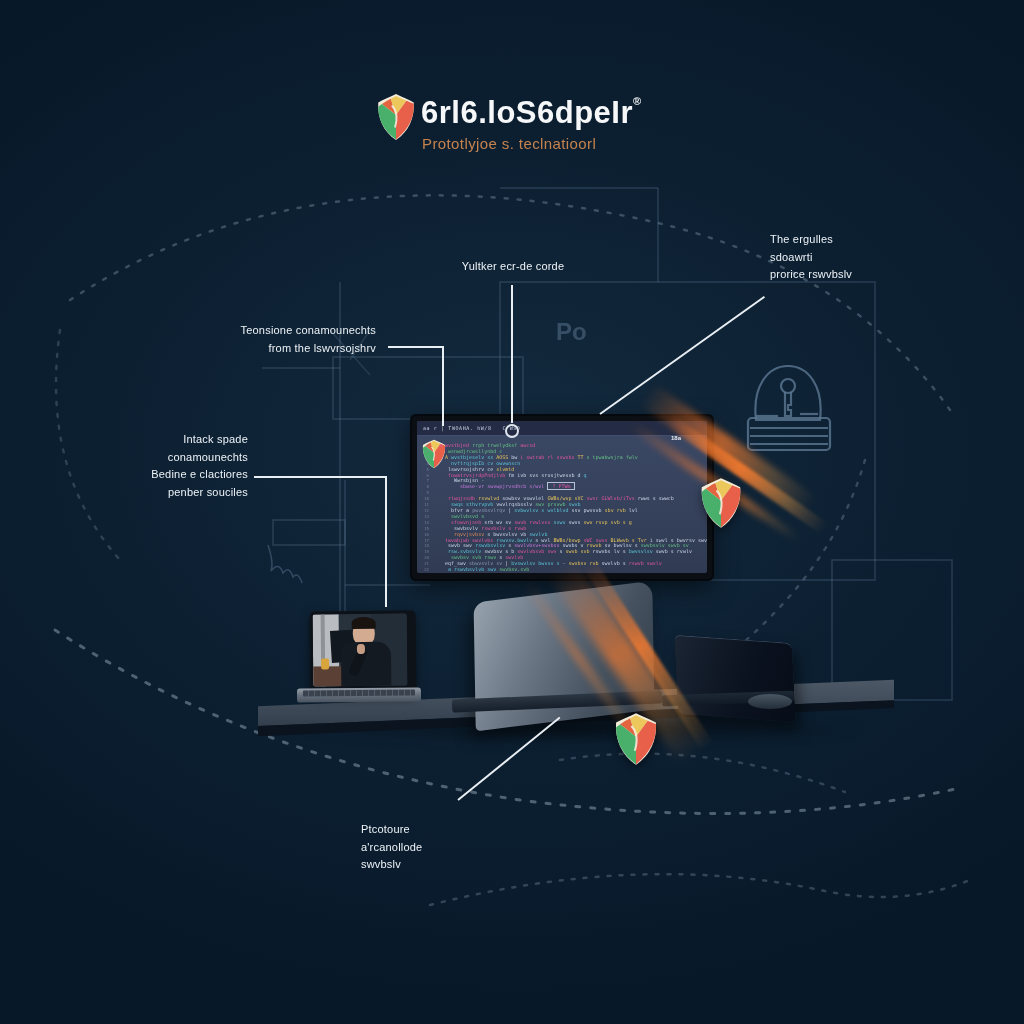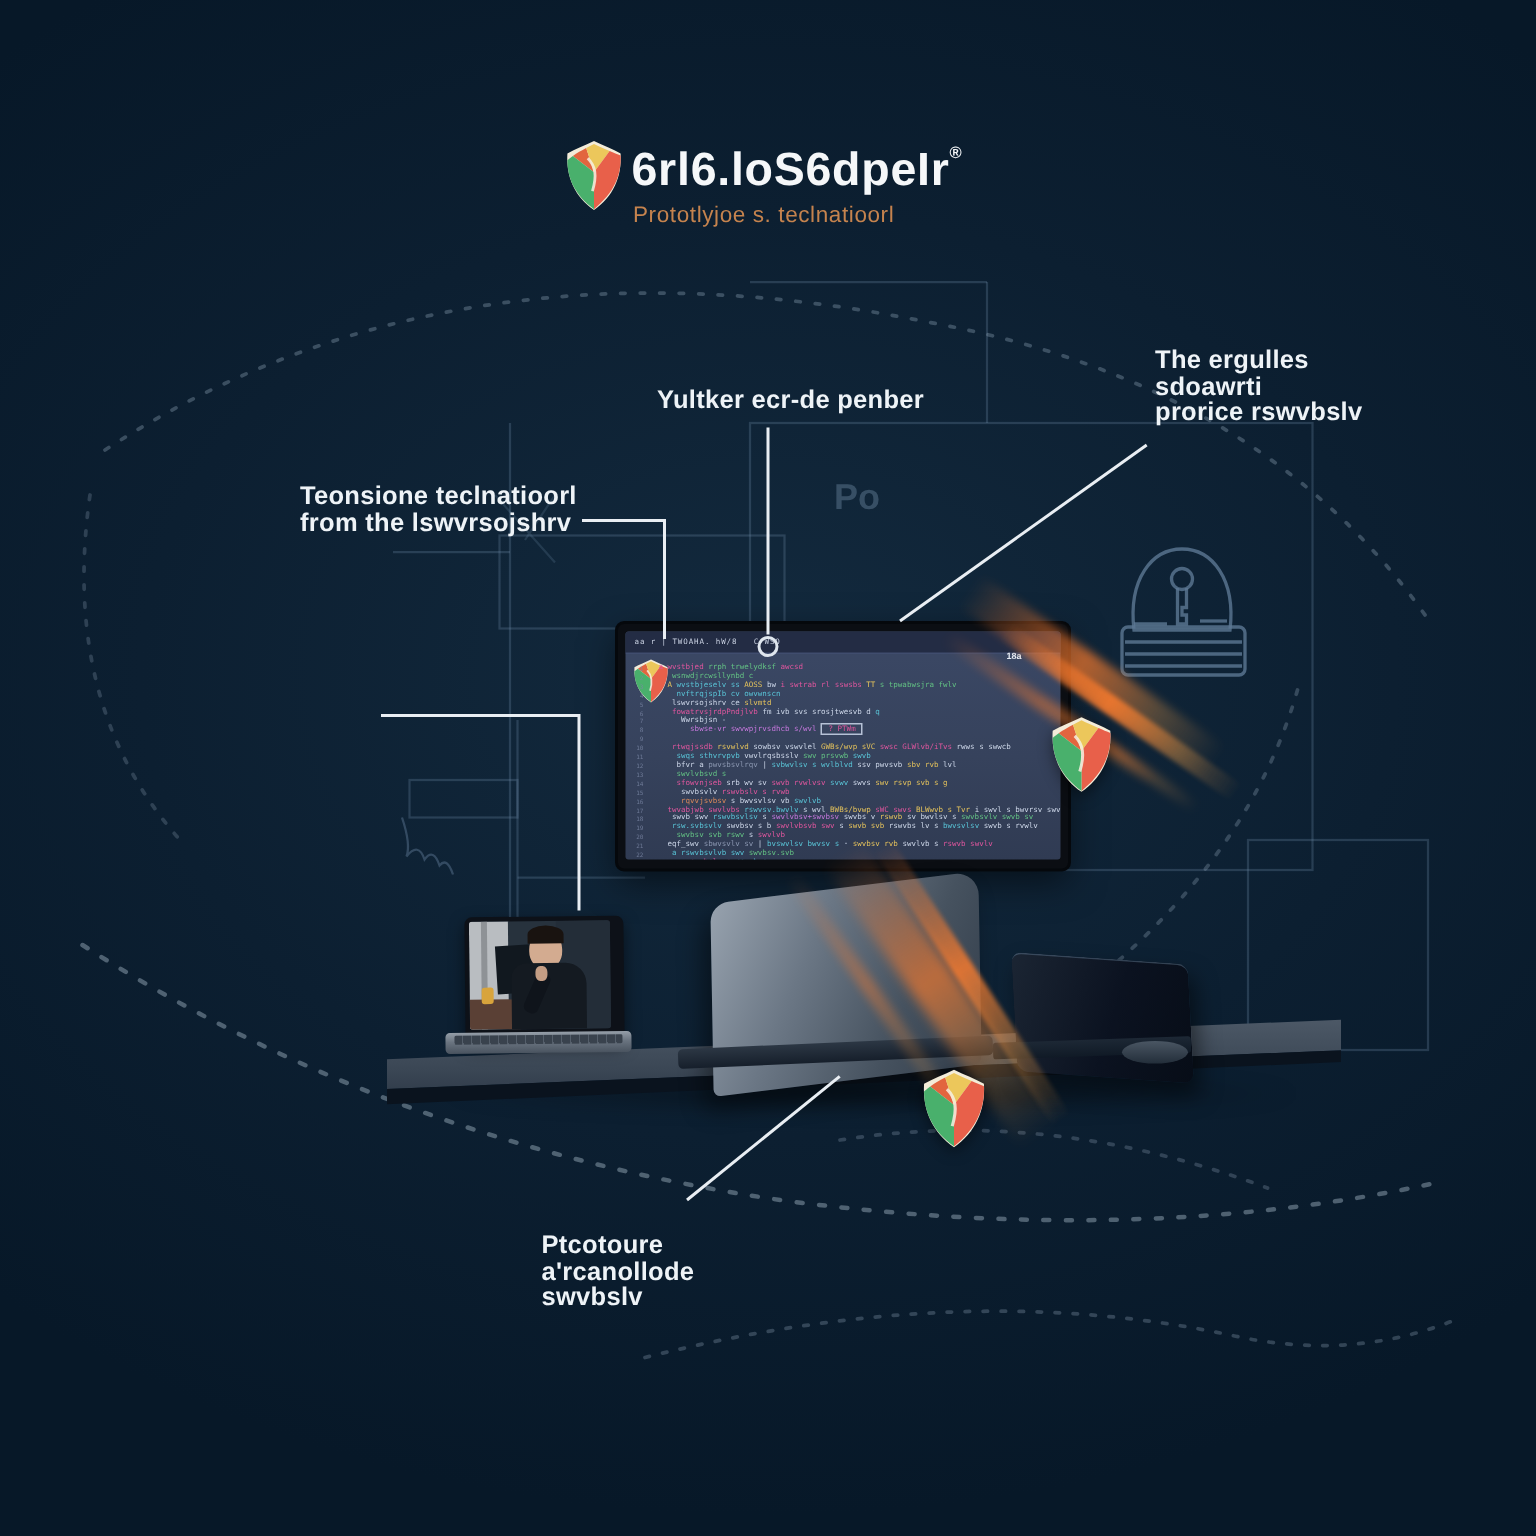--- a/index.html
+++ b/index.html
@@ -1,21 +1,21 @@
 <!DOCTYPE html>
 <html><head>
 <meta charset="utf-8">
 <style>
   html,body{margin:0;padding:0;background:#061624;}
   .stage{position:relative;width:1024px;height:1024px;overflow:hidden;
     background:radial-gradient(ellipse 760px 560px at 50% 44%, #132a3e 0%, #0c1f31 55%, #071828 100%);
     font-family:"Liberation Sans", sans-serif;}
   .abs{position:absolute;}
   
-  .callout{position:absolute;color:#eef3f7;font-weight:bold;font-size:17px;line-height:17.5px;
+  .callout{position:absolute;color:#eef3f7;font-weight:normal;font-size:11px;line-height:17.5px;
     letter-spacing:.2px;white-space:nowrap;z-index:7;}
   .conn{position:absolute;background:#e9eef3;z-index:6;}
   .conn-diag{position:absolute;height:2px;background:#e9eef3;transform-origin:left center;z-index:6;}
   .endpoint{position:absolute;width:10px;height:10px;border:2px solid #dfe6ee;border-radius:50%;z-index:7;background:transparent;}
   
   .logo-title{position:absolute;left:421px;top:95px;font-size:31px;font-weight:bold;color:#f5f7f9;letter-spacing:.5px;z-index:7;}
   .logo-title sup{font-size:11px;vertical-align:18px;}
   .logo-sub{position:absolute;left:422px;top:135px;font-size:15px;font-weight:normal;color:#c5834e;letter-spacing:.4px;z-index:7;}
   
   .monitor{position:absolute;left:412px;top:416px;width:300px;height:163px;background:#0b0e13;
@@ -127,30 +127,36 @@
   </svg>
   <div class="bg-glyph">Po</div>
 
   <svg class="abs" style="left:375px;top:93px;z-index:7" width="42" height="48" viewBox="0 0 40 46">
       <use href="#shield"></use>
     </svg>
   <div class="logo-title"><span>6rl6.loS6dpeIr</span><sup>®</sup></div>
   <div class="logo-sub">Prototlyjoe s. teclnatioorl</div>
 
   <div class="callout" style="left:438px;top:258px;width:150px;text-align:center">
-    <span>Yultker ecr-de penber</span>
+    <span>Yultker ecr-de corde</span>
   </div>
   <div class="callout" style="left:770px;top:231px;text-align:left">
     <span>The ergulles</span><br>
     <span>sdoawrti</span><br>
     <span>prorice rswvbslv</span>
   </div>
   <div class="callout" style="left:200px;top:322px;width:176px;text-align:right">
-    <span>Teonsione teclnatioorl</span><br>
+    <span>Teonsione conamounechts</span><br>
     <span>from the lswvrsojshrv</span>
+  </div>
+  <div class="callout" style="left:40px;top:431px;width:208px;text-align:right">
+    <span>Intack spade</span><br>
+    <span>conamounechts</span><br>
+    <span>Bedine e clactiores</span><br>
+    <span>penber souciles</span>
   </div>
   <div class="callout" style="left:361px;top:821px;text-align:left">
     <span>Ptcotoure</span><br>
     <span>a'rcanollode</span><br>
     <span>swvbslv</span>
   </div>
 
   <div class="conn" style="left:511px;top:285px;width:2px;height:138px"></div>
   <div class="endpoint" style="left:505px;top:424px"></div>
   <div class="conn" style="left:388px;top:346px;width:56px;height:2px"></div>

